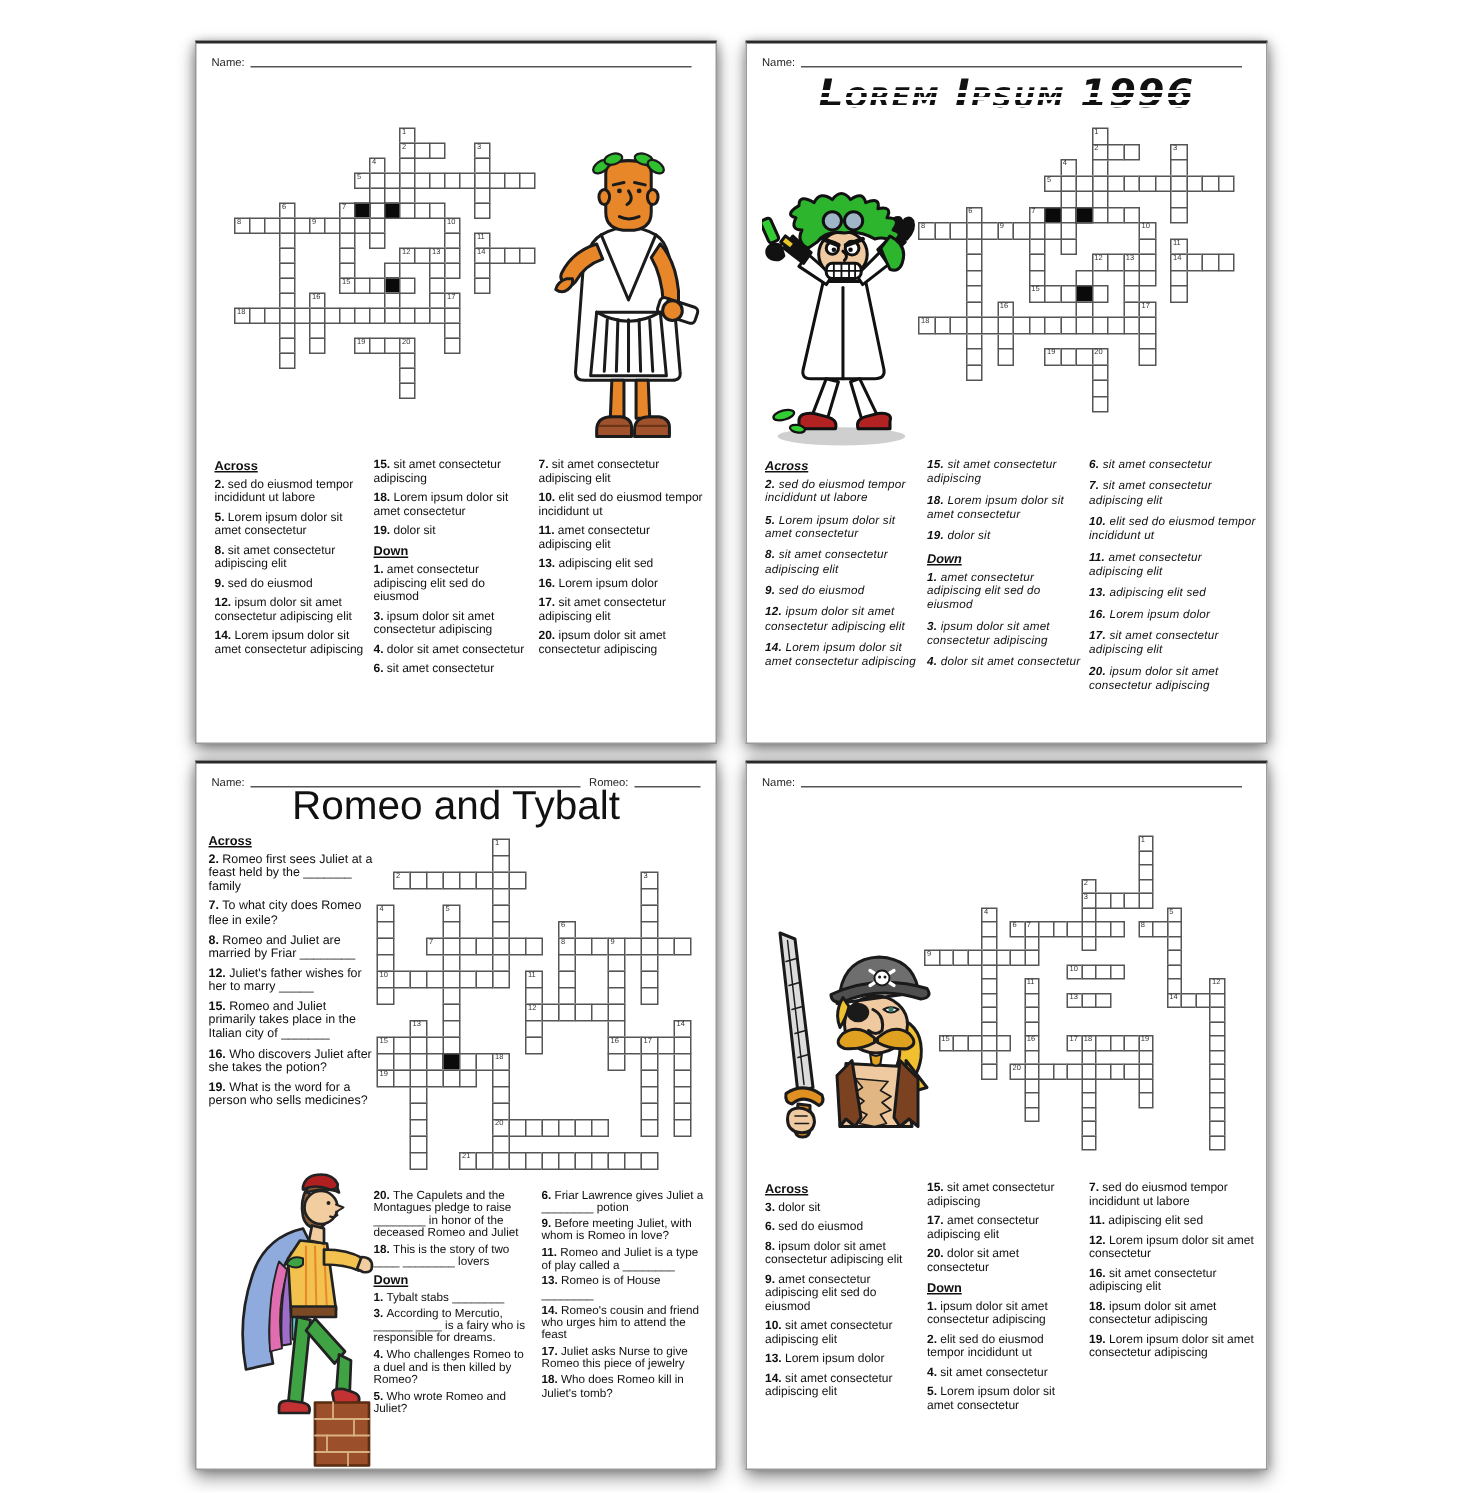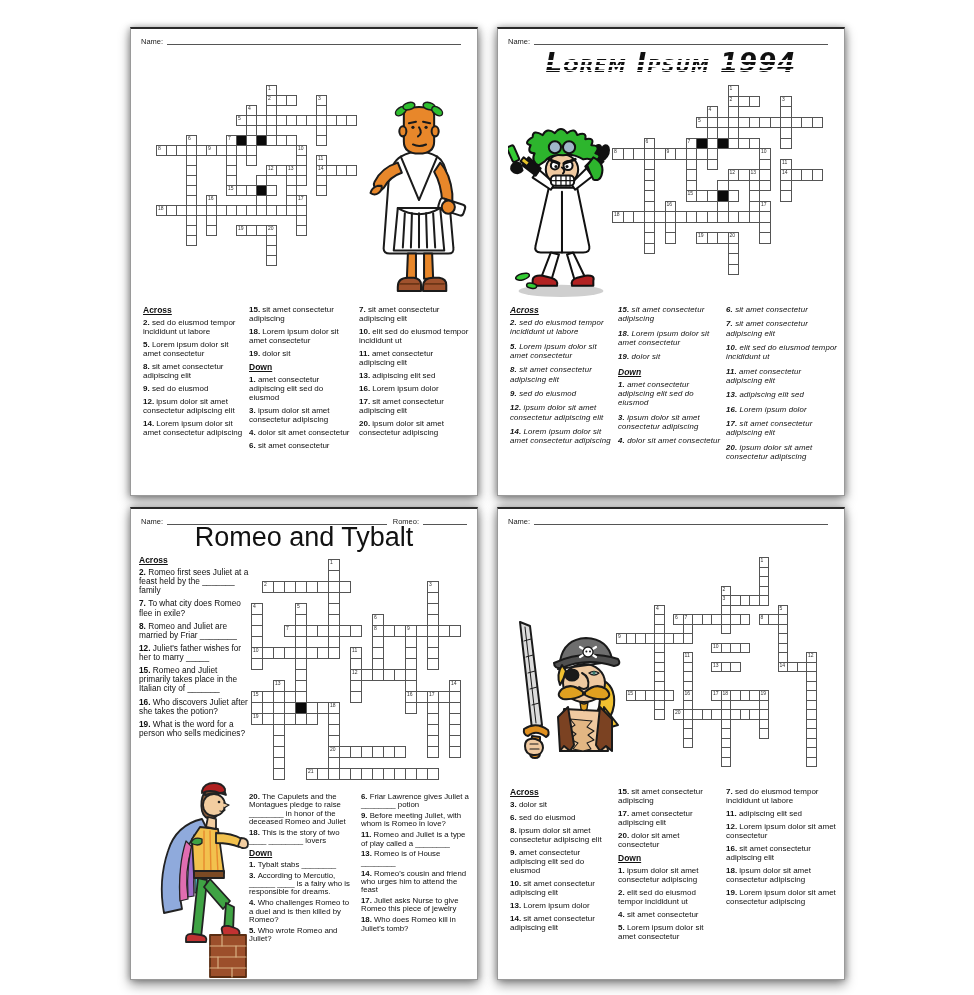--- a/index.html
+++ b/index.html
@@ -277,21 +277,21 @@
         <div class="clue"><b>17. </b>sit amet consectetur adipiscing elit</div>
         <div class="clue"><b>20. </b>ipsum dolor sit amet consectetur adipiscing</div>
       </div>
   </section>
 
   <section class="sheet s1">
     <div class="namerow">
       <span class="nlabel">Name:</span>
       <span class="nline"></span>
     </div>
-    <h1 class="title">Lorem Ipsum 1994</h1>
+    <h1 class="title">Lorem Ipsum 1996</h1>
     <div class="grid" style="left:114px;top:56px;">
         <div class="cell" style="left: 115.5px; top: 0px; width: 11.5px; height: 11.5px;">
           <span class="cnum">1</span>
         </div>
         <div class="cell" style="left: 115.5px; top: 10.5px; width: 11.5px; height: 11.5px;">
           <span class="cnum">2</span>
         </div>
         <div class="cell" style="left: 115.5px; top: 21px; width: 11.5px; height: 11.5px;"></div>
         <div class="cell" style="left: 115.5px; top: 31.5px; width: 11.5px; height: 11.5px;"></div>
         <div class="cell" style="left: 115.5px; top: 42px; width: 11.5px; height: 11.5px;"></div>

